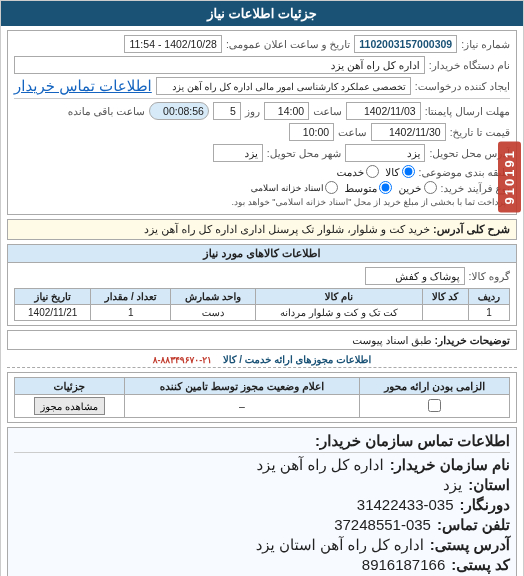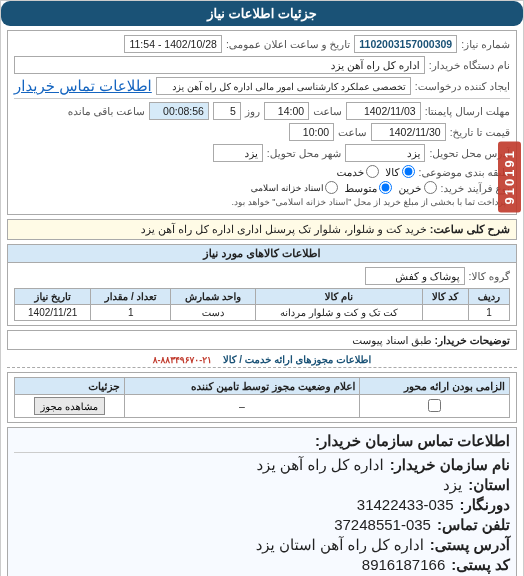--- a/index.html
+++ b/index.html
@@ -16,21 +16,20 @@
       background: #fff;
       border: 1px solid #ccc;
     }
     .header-bar {
       background: #1a5276;
       color: #fff;
       text-align: center;
       padding: 5px 8px;
       font-size: 13px;
       font-weight: bold;
-      border-radius: 9px;
     }
     .section {
       border: 1px solid #aaa;
       margin: 4px 6px;
       padding: 4px 6px;
     }
     .section-title {
       background: #d5e8f7;
       border-bottom: 1px solid #aaa;
       padding: 2px 6px;
@@ -59,20 +58,21 @@
       height: 18px;
       display: flex;
       align-items: center;
     }
     .field-box.blue-text {
       color: #1a5276;
       font-weight: bold;
     }
     .field-box.fill-blue {
       background: #d6eaf8;
+      border-radius: 9px;
     }
     .link-text {
       color: #1565c0;
       text-decoration: underline;
       cursor: pointer;
       font-size: 15px;
     }
     .radio-row {
       display: flex;
       align-items: center;
@@ -120,21 +120,21 @@
     }
     .bottom-table {
       width: 100%;
       border-collapse: collapse;
       font-size: 10.5px;
     }
     .bottom-table th {
       background: #d5e8f7;
       border: 1px solid #aaa;
       padding: 2px 4px;
-      text-align: right;
+      text-align: center;
     }
     .bottom-table td {
       border: 1px solid #aaa;
       padding: 2px 4px;
       text-align: center;
       height: 22px;
     }
     .contact-section {
       background: #f7faff;
       border: 1px solid #aaa;
@@ -248,21 +248,21 @@
         <div class="radio-item">
           <input type="radio" name="ordertype" style="">
           <span style="font-size:9px;">اسناد خزانه اسلامی</span>
         </div>
       </div>
     </div>
     <div style="font-size:9px; color:#555; margin-bottom:3px; padding-right:4px;">پرداخت تما با بخشی از مبلغ خرید از محل "اسناد خزانه اسلامی" خواهد بود.</div>
   </div>
 
   <div class="description-box">
-    <span style="font-weight:bold;">شرح کلی ساعت:</span>
+    <span style="font-weight:bold;">شرح کلی آدرس:</span>
     <span>خرید کت و شلوار، شلوار تک پرسنل اداری اداره کل راه آهن یزد</span>
   </div>
 
   <div class="section">
     <div class="section-title">اطلاعات کالاهای مورد نیاز</div>
     <div class="row">
       <label>گروه کالا:</label>
       <div class="field-box" style="min-width:100px;">پوشاک و کفش</div>
     </div>
     <table class="goods-table">

